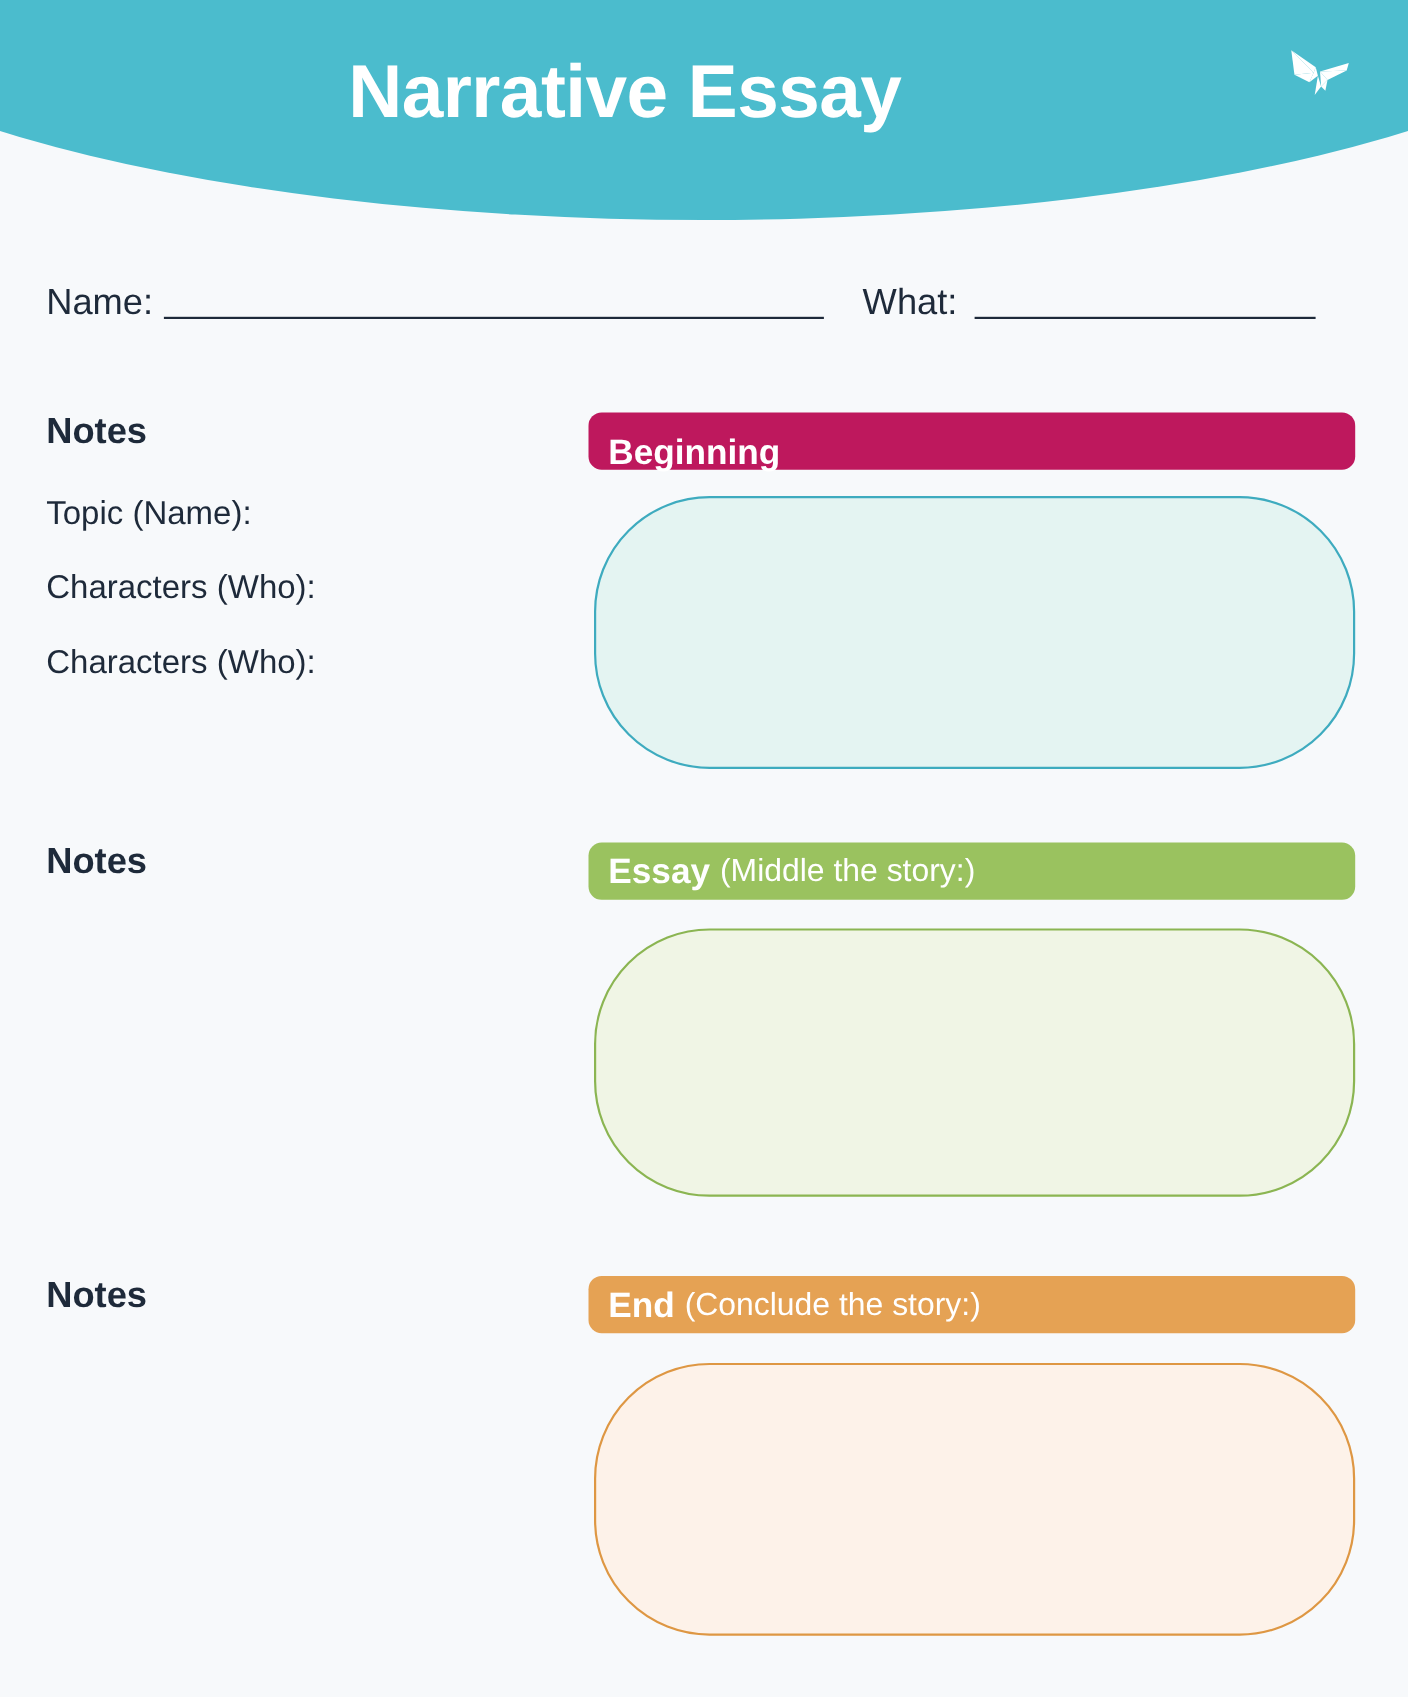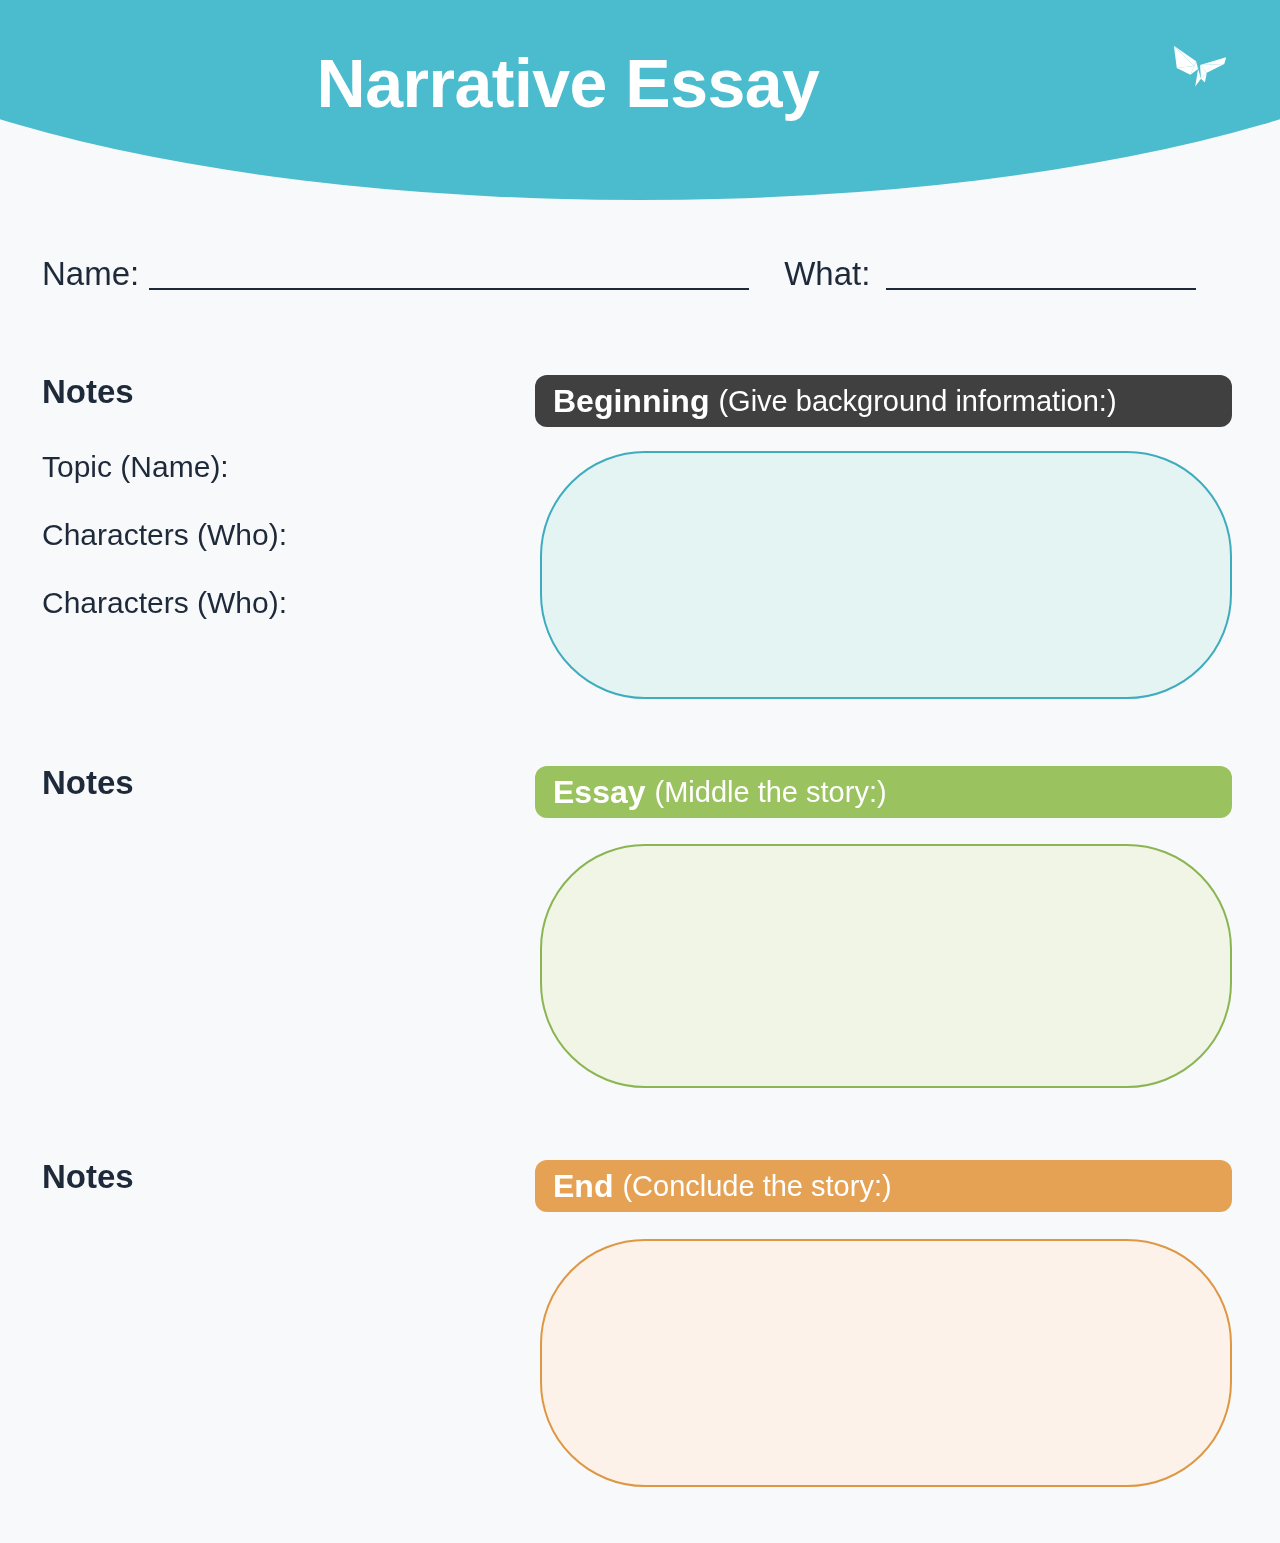--- a/index.html
+++ b/index.html
@@ -135,21 +135,21 @@
     position: absolute;
     left: 540px;
     width: 692px;
     box-sizing: border-box;
     border-radius: 105px;
     border-style: solid;
     border-width: 2px;
   }
 
   
-  .sec-begin .section-bar  { background: #404040; }
+  .sec-begin .section-bar  { background: #be185d; align-items: flex-end; }
   .sec-begin .write-box    { border-color: #3eabbf; background: #e4f4f2; }
   
   .sec-middle .section-bar { background: #9ac25f; }
   .sec-middle .write-box   { border-color: #8bb552; background: #f0f5e5; }
   
   .sec-end .section-bar    { background: #e5a254; }
   .sec-end .write-box      { border-color: #de9743; background: #fdf2e9; }
 </style>
 </head>
 <body>
@@ -181,21 +181,20 @@
 </div>
 
 <div class="section sec-begin">
   <div class="notes-label" style="top:375px;">Notes</div>
   <div class="sub-label" style="top:452px;">Topic (Name):</div>
   <div class="sub-label" style="top:520px;">Characters (Who):</div>
   <div class="sub-label" style="top:588px;">Characters (Who):</div>
 
   <div class="section-bar" style="top:375px;">
     <span class="bar-title">Beginning</span>
-    <span class="bar-sub">(Give background information:)</span>
   </div>
 
   <div class="write-box" style="top:451px; height:248px;"></div>
 </div>
 
 <div class="section sec-middle">
   <div class="notes-label" style="top:766px;">Notes</div>
 
   <div class="section-bar" style="top:766px;">
     <span class="bar-title">Essay</span>

